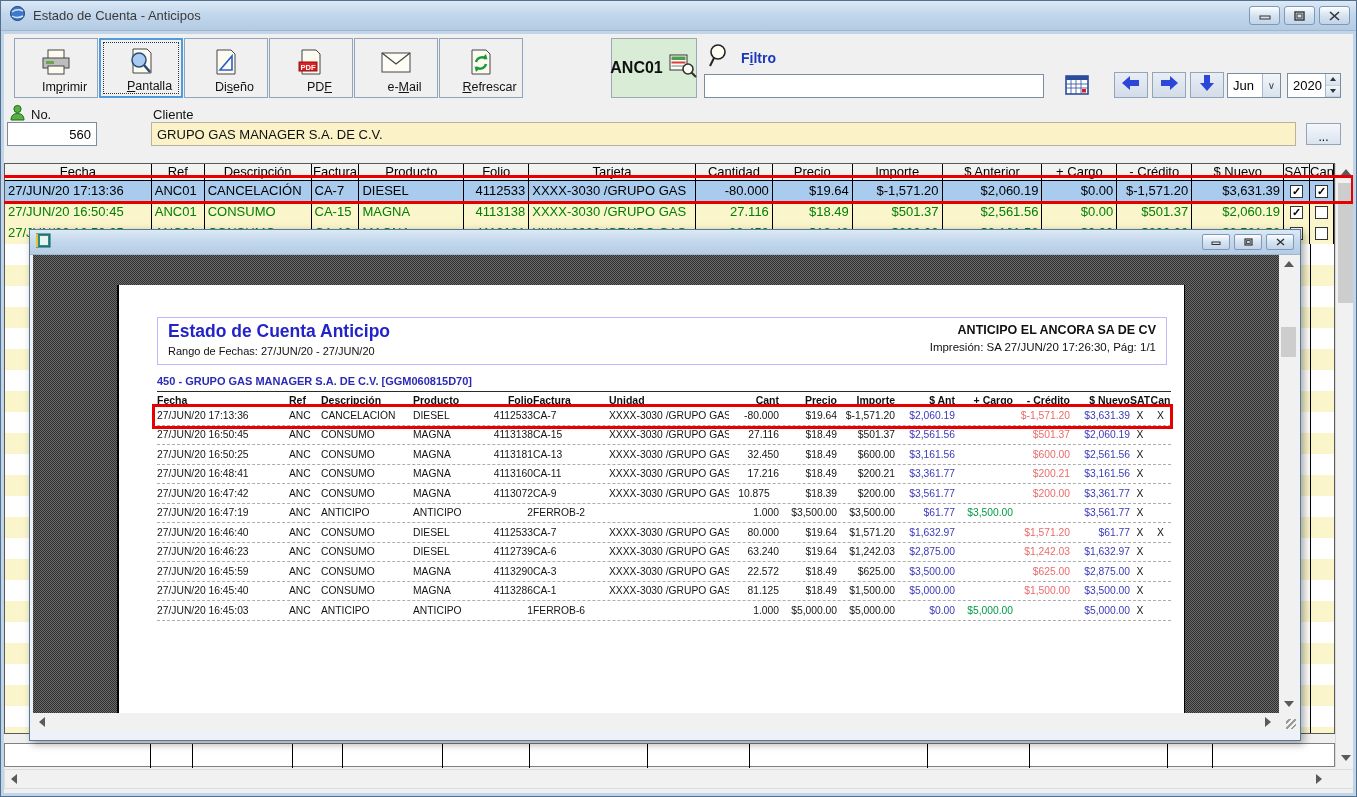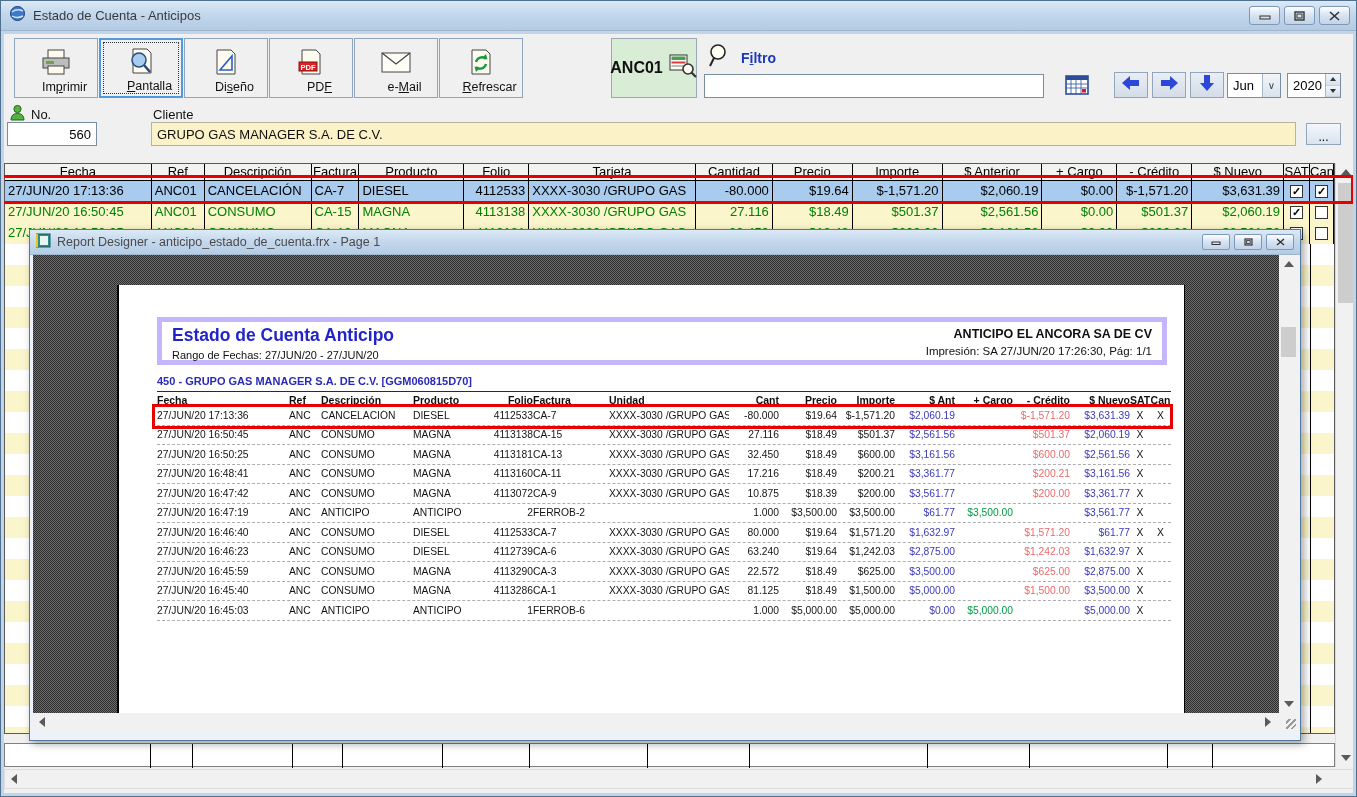--- a/index.html
+++ b/index.html
@@ -114,21 +114,21 @@
   .rw-vscroll { position:absolute; left:1249px; top:25px; width:19px; height:458px; background:#F1F1F1; }
   .rw-hscroll { position:absolute; left:3px; top:483px; width:1246px; height:18px; background:#F1F1F1; }
   .rw-grip { position:absolute; left:1249px; top:483px; width:19px; height:18px; background:#F1F1F1;
     display:flex; align-items:flex-end; justify-content:flex-end; }
   .grip-dots { width:10px; height:10px;
     background:repeating-linear-gradient(135deg,transparent 0 2px,#9a9a9a 2px 4px); margin:2px; }
 
   
   .page { position:absolute; left:84px; top:30px; width:1068px; height:445px; background:#FFF;
     border-left:2px solid #000; border-right:1px solid #000; border-bottom:1px solid #000; }
-  .pg-headbox { position:absolute; left:38px; top:32px; width:1010px; height:48px; border:5px solid #c4b5fd; }
+  .pg-headbox { position:absolute; left:38px; top:32px; width:1010px; height:48px; border:1px solid #c4b5fd; }
   .pg-title { position:absolute; left:10px; top:3px; font-size:17.5px; font-weight:bold; color:#2323CC; }
   .pg-range { position:absolute; left:10px; top:27px; font-size:11px; color:#111; }
   .pg-company { position:absolute; right:10px; top:5px; font-size:12.5px; font-weight:bold; color:#101010; }
   .pg-printed { position:absolute; right:10px; top:23px; font-size:11.5px; color:#101010; }
   .pg-client { position:absolute; left:38px; top:90px; font-size:11px; font-weight:bold; color:#2A2AB8; }
   .rtable { position:absolute; left:38px; top:106px; width:1014px; }
   .r-header { display:flex; height:15px; border-top:1px solid #2A2A2A; align-items:flex-end; }
   .r-h { font-size:10.5px; font-weight:bold; color:#101010; white-space:nowrap; overflow:hidden; }
   .rrow { display:flex; height:19.5px; border-bottom:1px dashed #ADADAD; align-items:center; }
   .r-c { font-size:10.3px; color:#141414; white-space:nowrap; overflow:hidden; }
@@ -428,21 +428,20 @@
     </div>
 </div>
 
 <div class="report-win">
   <div class="rw-titlebar">
     <span id="report-icon"><svg width="15" height="15">
           <rect x="0" y="1" width="14" height="13" fill="#2E8B8B" stroke="#145A5A"></rect>
           <rect x="4" y="3" width="8" height="9" fill="#E8F4F0"></rect>
           <rect x="0" y="1" width="2" height="13" fill="#E8C820"></rect>
         </svg></span>
-    <span class="rw-title">Report Designer - anticipo_estado_de_cuenta.frx - Page 1</span>
     <span class="rw-controls">
       <span class="rw-btn">
           <svg width="10" height="8">
             <rect x="1" y="4" width="8" height="2.5" fill="none" stroke="#333" stroke-width="1"></rect>
           </svg>
         </span>
       <span class="rw-btn">
           <svg width="9" height="8">
             <rect x="1" y="1" width="7" height="6" fill="none" stroke="#333" stroke-width="1.2"></rect>
             <rect x="2.6" y="2.6" width="3.6" height="2.8" fill="none" stroke="#333" stroke-width="0.9"></rect>
@@ -558,21 +557,21 @@
               <div class="r-c al-c" style="width: 21px;"></div>
             </div>
             <div class="rrow">
               <div class="r-c al-l" style="width: 132px;">27/JUN/20 16:47:42</div>
               <div class="r-c al-l" style="width: 32px;">ANC</div>
               <div class="r-c al-l" style="width: 92px;">CONSUMO</div>
               <div class="r-c al-l" style="width: 70px;">MAGNA</div>
               <div class="r-c al-r" style="width: 50px;">4113072</div>
               <div class="r-c al-l" style="width: 76px;">CA-9</div>
               <div class="r-c al-l" style="width: 120px;">XXXX-3030 /GRUPO GAS</div>
-              <div class="r-c al-r" style="width: 50px;">10.875</div>
+              <div class="r-c al-r" style="width: 50px; text-align: center;">10.875</div>
               <div class="r-c al-r" style="width: 58px;">$18.39</div>
               <div class="r-c al-r" style="width: 58px;">$200.00</div>
               <div class="r-c al-r c-blue" style="width: 60px;">$3,561.77</div>
               <div class="r-c al-r c-green" style="width: 58px;"></div>
               <div class="r-c al-r c-red" style="width: 57px;">$200.00</div>
               <div class="r-c al-r c-blue" style="width: 60px;">$3,361.77</div>
               <div class="r-c al-c" style="width: 20px;">X</div>
               <div class="r-c al-c" style="width: 21px;"></div>
             </div>
             <div class="rrow">

